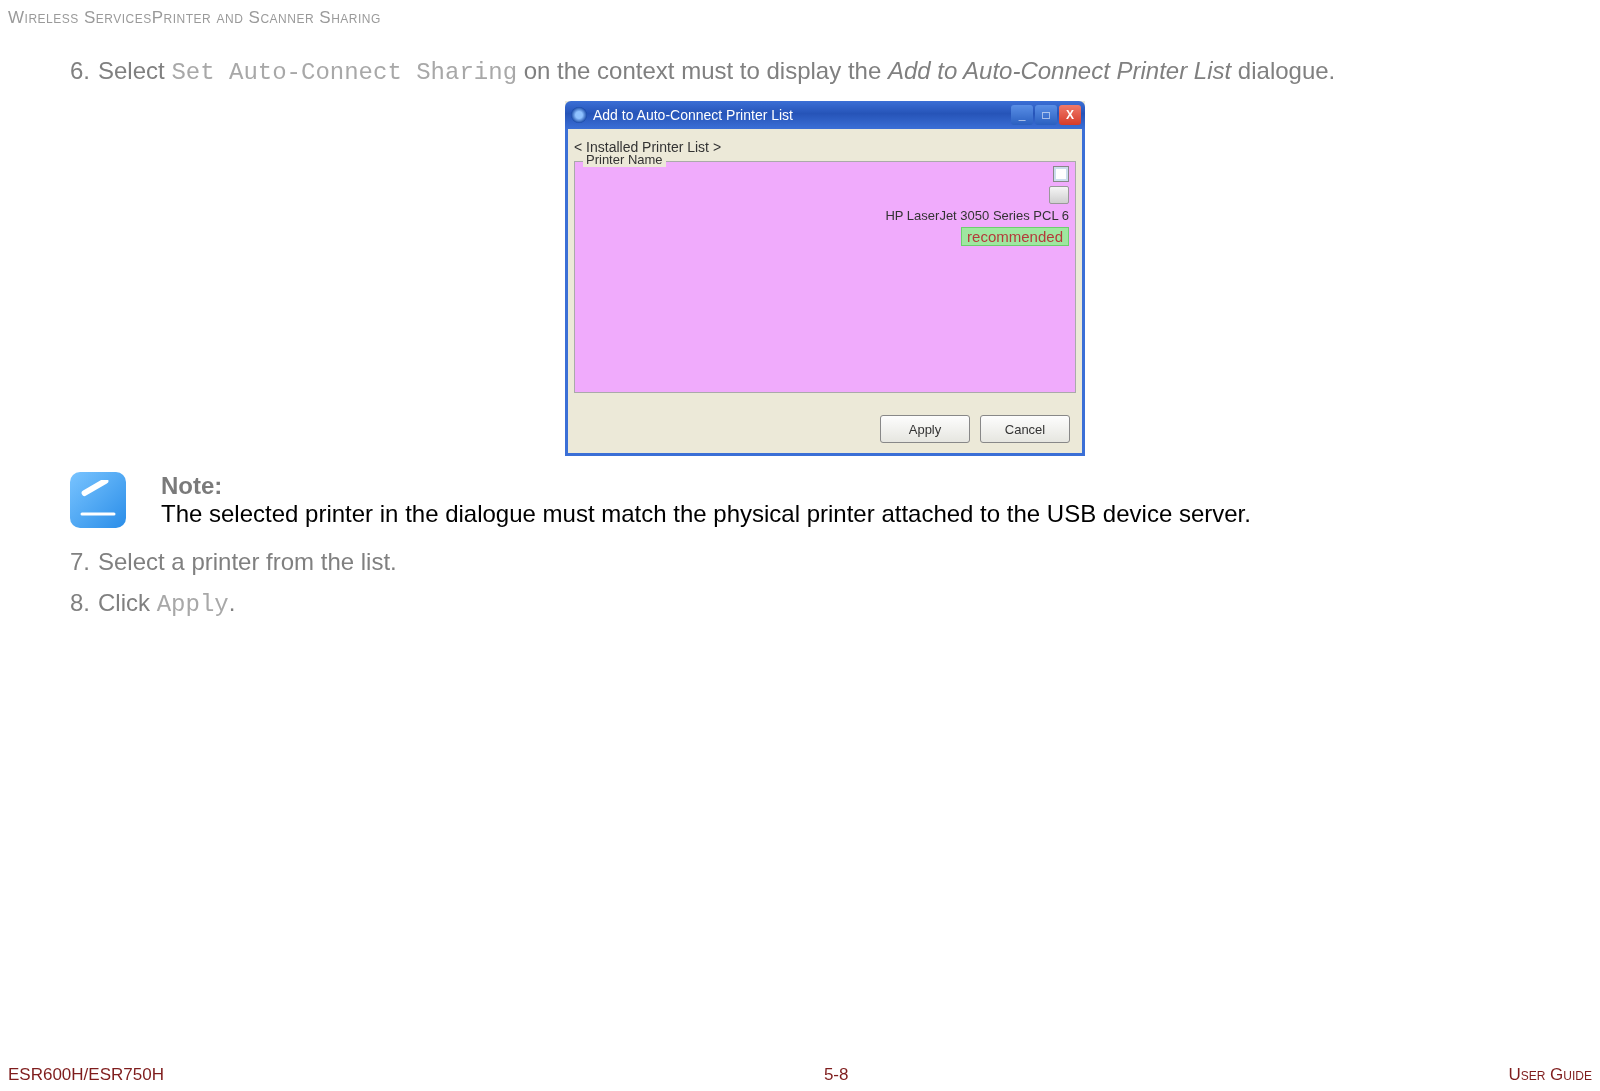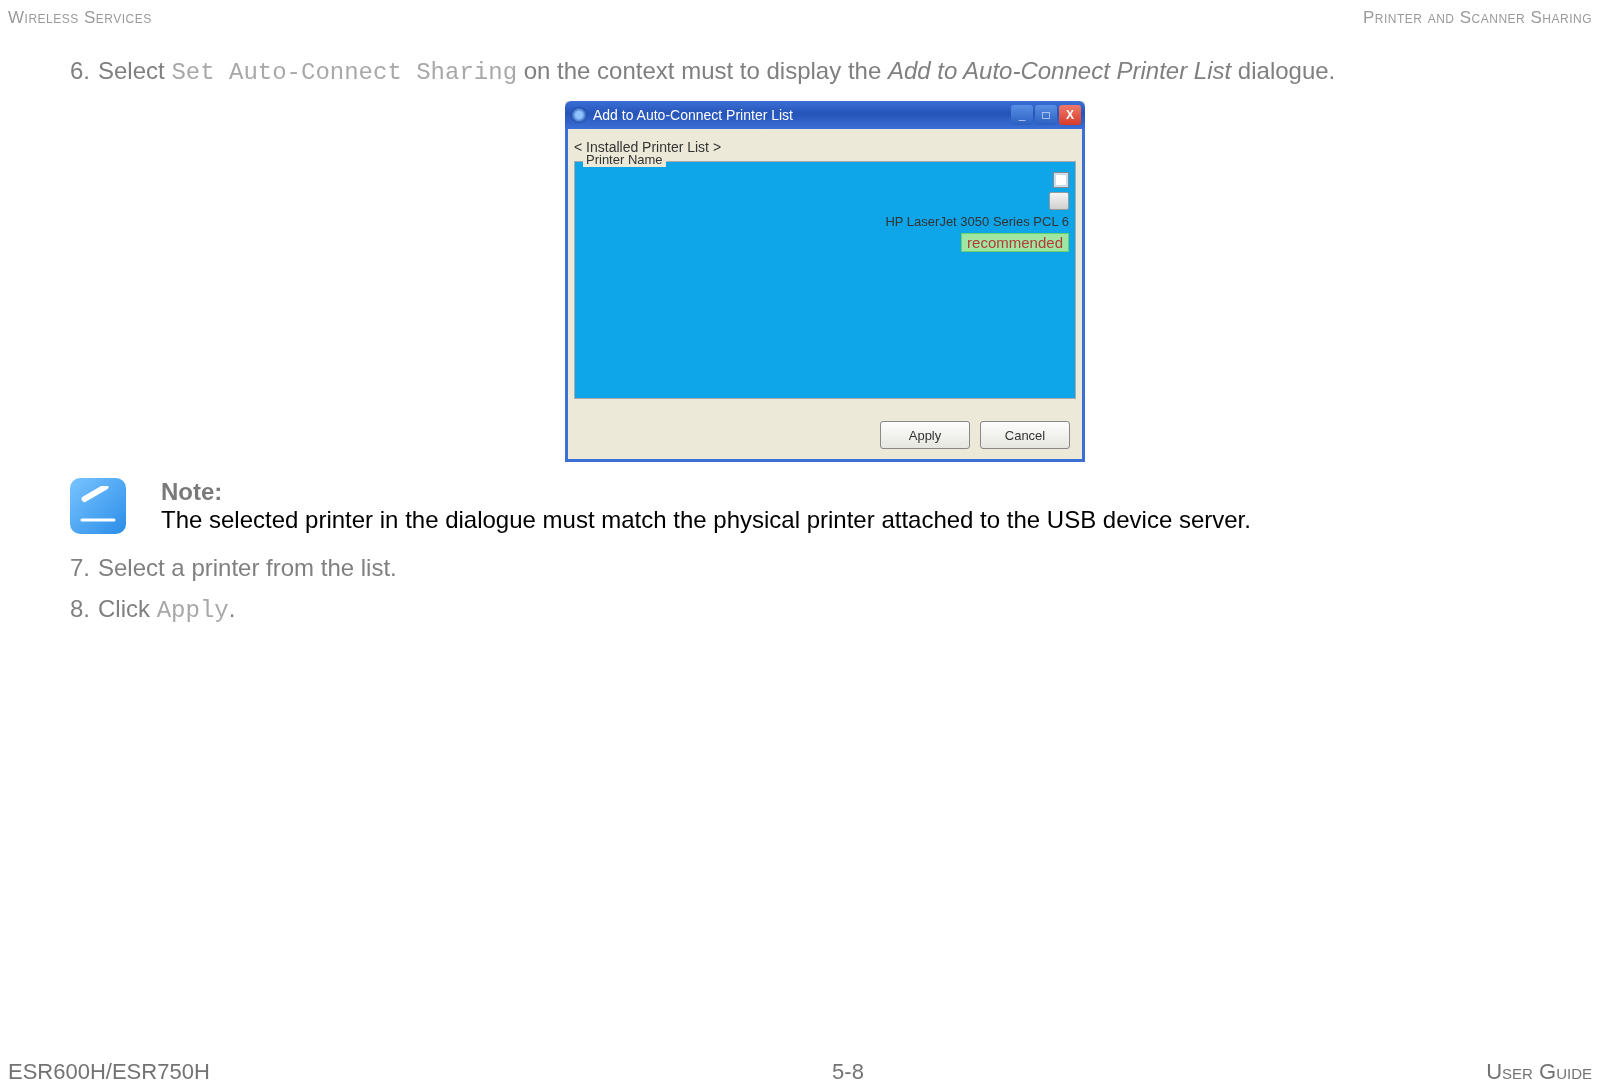--- a/index.html
+++ b/index.html
@@ -12,36 +12,35 @@
     color: #8a8a8a;
     position: relative;
     overflow: hidden;
   }
   .header {
     position: absolute;
     top: 8px;
     left: 8px;
     right: 8px;
     display: flex;
-    justify-content: space-between;
     font-variant: small-caps;
     font-size: 17px;
     letter-spacing: 0.5px;
     color: #9a9a9a;
   }
   .footer {
     position: absolute;
     bottom: 6px;
     left: 8px;
     right: 8px;
     display: flex;
     justify-content: space-between;
     font-variant: small-caps;
-    font-size: 22px;
-    color: #737373;
+    font-size: 17px;
+    color: #7f1d1d;
     align-items: flex-end;
   }
   .content {
     position: absolute;
     top: 55px;
     left: 70px;
     right: 20px;
   }
   .step {
     font-size: 24px;
@@ -107,23 +106,22 @@
     background: #ece9d8;
     padding: 6px 6px 10px 6px;
   }
   .heading-center {
     font-size: 14px;
     color: #333;
     margin: 4px 0 6px 0;
   }
   .groupbox {
     border: 1px solid #aaa;
-    background: #0ea5e9;
+    background: #f0abfc;
     position: relative;
-    padding-top: 6px;
     height: 230px;
   }
   .group-label {
     position: absolute;
     top: -10px; left: 8px;
     background: #ece9d8;
     font-size: 13px;
     color: #333;
     padding: 0 3px;
   }

